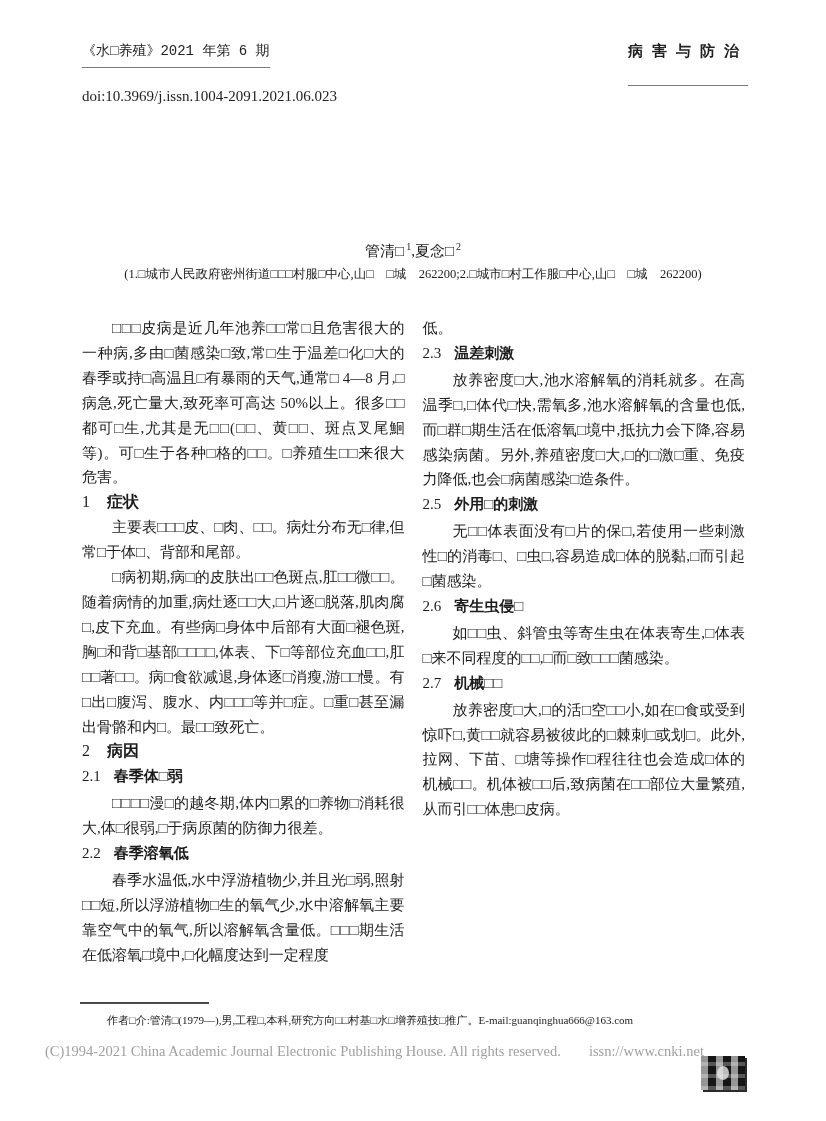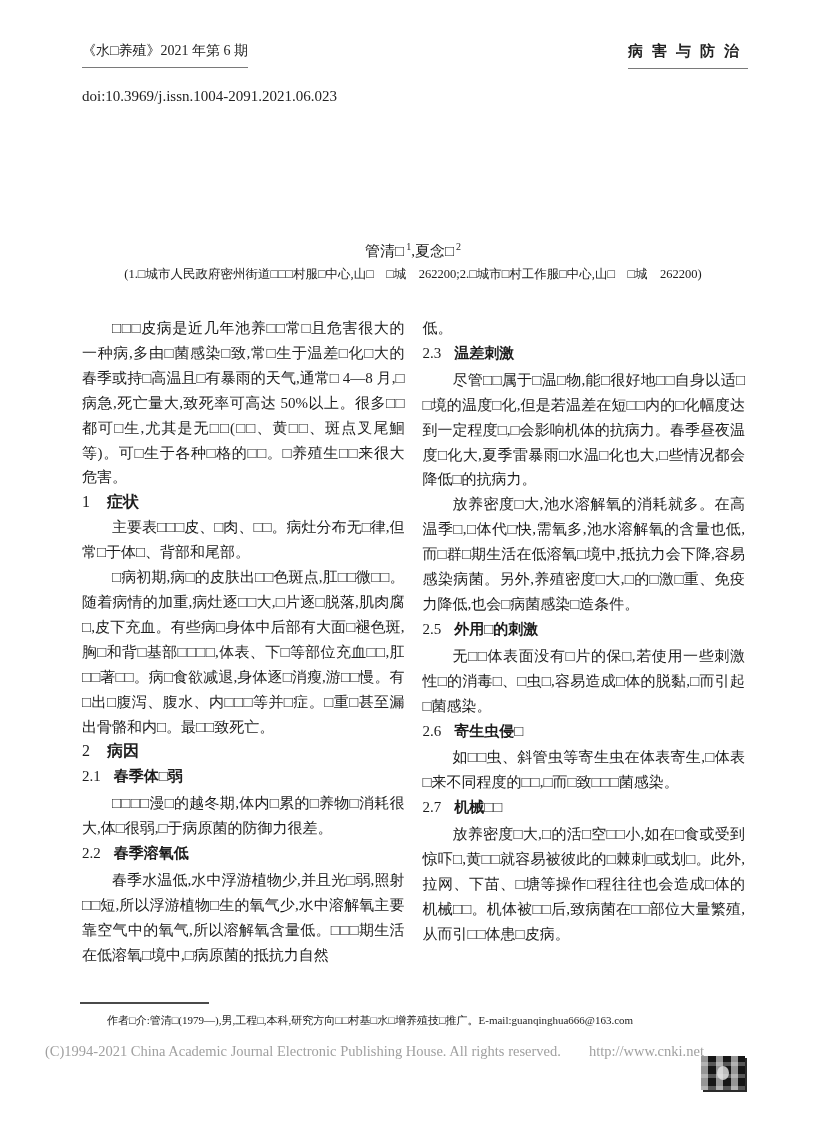--- a/index.html
+++ b/index.html
@@ -6,25 +6,25 @@
   body{
     width:826px;height:1121px;background:#ffffff;position:relative;
     font-family:"Liberation Serif","DejaVu Serif",serif;
     color:#1c1c1c;overflow:hidden;
   }
   .page{position:absolute;inset:0;}
 
   
   .hdr-left{
     position:absolute;left:82px;top:42px;font-size:14px;
-    padding-bottom:7px;border-bottom:1px solid #7a7a7a;color:#222;
+    padding-bottom:7px;border-bottom:1px solid #7a7a7a;color:#222;font-family:Liberation Mono, monospace;
   }
   .hdr-right{
     position:absolute;right:78px;top:42px;font-size:15px;letter-spacing:9px;
-    padding-bottom:7px;border-bottom:1px solid #7a7a7a;color:#222;font-weight:bold;
+    padding-bottom:24px;border-bottom:1px solid #7a7a7a;color:#222;font-weight:bold;
   }
   .doi{position:absolute;left:82px;top:88px;font-size:15px;color:#222;}
 
   
   .title{position:absolute;left:0;top:170px;width:100%;text-align:center;
     font-size:26px;letter-spacing:1px;color:#111;}
   .authors{position:absolute;left:0;top:241px;width:100%;text-align:center;font-size:15px;}
   .authors sup{font-size:10px;margin-left:2px;}
   .affil{position:absolute;left:0;top:266px;width:100%;text-align:center;font-size:12.5px;color:#1c1c1c;}
 
@@ -79,40 +79,39 @@
   <div class="cols">
     <div class="col">
       <p>□□□皮病是近几年池养□□常□且危害很大的一种病,多由□菌感染□致,常□生于温差□化□大的春季或持□高温且□有暴雨的天气,通常□ 4—8 月,□病急,死亡量大,致死率可高达 50%以上。很多□□都可□生,尤其是无□□(□□、黄□□、斑点叉尾鮰等)。可□生于各种□格的□□。□养殖生□□来很大危害。</p>
       <div class="h-sec"><span class="num">1</span><span class="ttl">症状</span></div>
       <p>主要表□□□皮、□肉、□□。病灶分布无□律,但常□于体□、背部和尾部。</p>
       <p>□病初期,病□的皮肤出□□色斑点,肛□□微□□。随着病情的加重,病灶逐□□大,□片逐□脱落,肌肉腐□,皮下充血。有些病□身体中后部有大面□褪色斑,胸□和背□基部□□□□,体表、下□等部位充血□□,肛□□著□□。病□食欲减退,身体逐□消瘦,游□□慢。有□出□腹泻、腹水、内□□□等并□症。□重□甚至漏出骨骼和内□。最□□致死亡。</p>
       <div class="h-sec"><span class="num">2</span><span class="ttl">病因</span></div>
       <div class="h-sub"><span class="num">2.1</span><span class="ttl">春季体□弱</span></div>
       <p>□□□□漫□的越冬期,体内□累的□养物□消耗很大,体□很弱,□于病原菌的防御力很差。</p>
       <div class="h-sub"><span class="num">2.2</span><span class="ttl">春季溶氧低</span></div>
-      <p>春季水温低,水中浮游植物少,并且光□弱,照射□□短,所以浮游植物□生的氧气少,水中溶解氧主要靠空气中的氧气,所以溶解氧含量低。□□□期生活在低溶氧□境中,□病原菌的抵抗力自然</p>
+      <p>春季水温低,水中浮游植物少,并且光□弱,照射□□短,所以浮游植物□生的氧气少,水中溶解氧主要靠空气中的氧气,所以溶解氧含量低。□□□期生活在低溶氧□境中,□化幅度达到一定程度</p>
     </div>
     <div class="col">
       <p class="noindent">低。</p>
       <div class="h-sub"><span class="num">2.3</span><span class="ttl">温差刺激</span></div>
-      <p>尽管□□属于□温□物,能□很好地□□自身以适□□境的温度□化,但是若温差在短□□内的□化幅度达到一定程度□,□会影响机体的抗病力。春季昼夜温度□化大,夏季雷暴雨□水温□化也大,□些情况都会降低□的抗病力。</p>
       <p>放养密度□大,池水溶解氧的消耗就多。在高温季□,□体代□快,需氧多,池水溶解氧的含量也低,而□群□期生活在低溶氧□境中,抵抗力会下降,容易感染病菌。另外,养殖密度□大,□的□激□重、免疫力降低,也会□病菌感染□造条件。</p>
       <div class="h-sub"><span class="num">2.5</span><span class="ttl">外用□的刺激</span></div>
       <p>无□□体表面没有□片的保□,若使用一些刺激性□的消毒□、□虫□,容易造成□体的脱黏,□而引起□菌感染。</p>
       <div class="h-sub"><span class="num">2.6</span><span class="ttl">寄生虫侵□</span></div>
       <p>如□□虫、斜管虫等寄生虫在体表寄生,□体表□来不同程度的□□,□而□致□□□菌感染。</p>
       <div class="h-sub"><span class="num">2.7</span><span class="ttl">机械□□</span></div>
       <p>放养密度□大,□的活□空□□小,如在□食或受到惊吓□,黄□□就容易被彼此的□棘刺□或划□。此外,拉网、下苗、□塘等操作□程往往也会造成□体的机械□□。机体被□□后,致病菌在□□部位大量繁殖,从而引□□体患□皮病。</p>
     </div>
   </div>
 
   <div class="fn-rule"></div>
   <div class="fn">作者□介:管清□(1979—),男,工程□,本科,研究方向□□村基□水□增养殖技□推广。E-mail:guanqinghua666@163.com</div>
 
   <div class="copyright">
-    <span>(C)1994-2021 China Academic Journal Electronic Publishing House. All rights reserved.</span><span class="url">http://www.cnki.net</span>
+    <span>(C)1994-2021 China Academic Journal Electronic Publishing House. All rights reserved.</span><span class="url">issn://www.cnki.net</span>
   </div>
 
   <div class="logo">
       <div class="dot"></div>
     </div>
 
 </div>
 
 </body></html>

